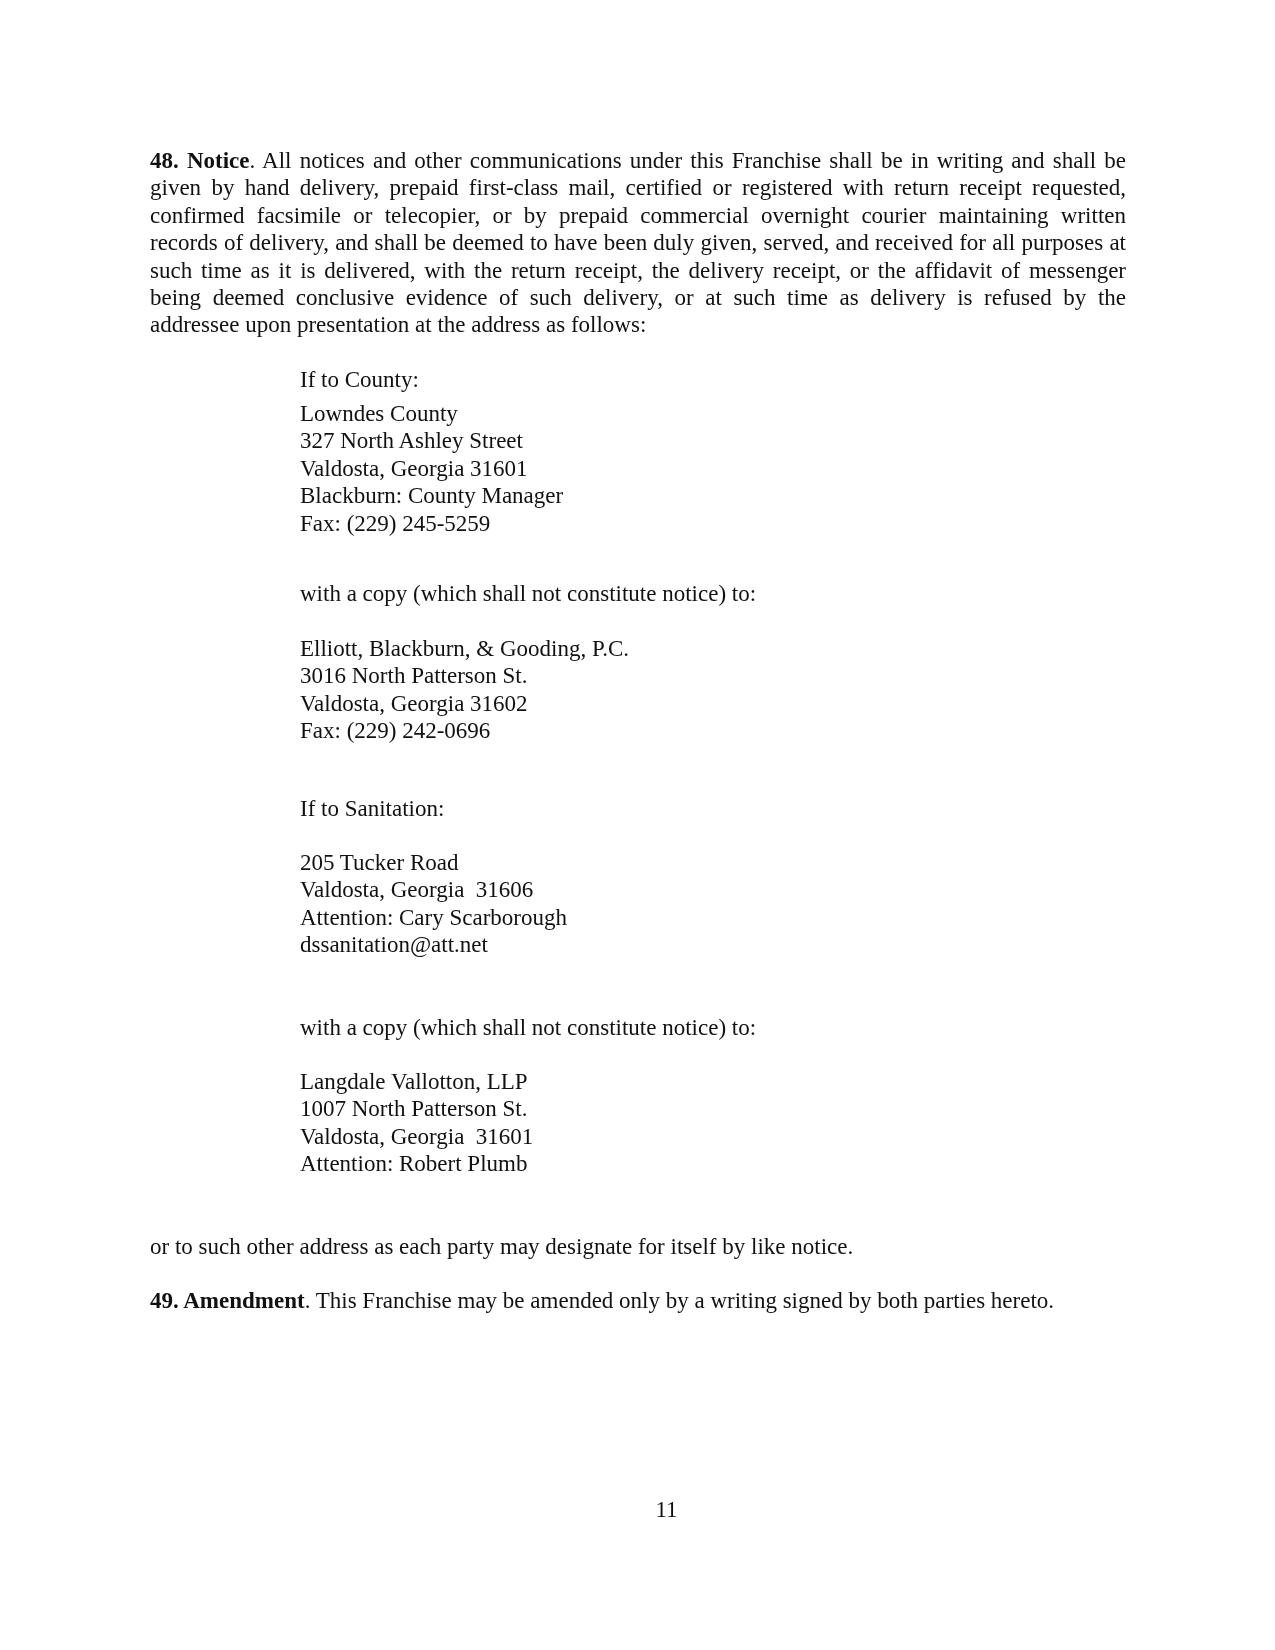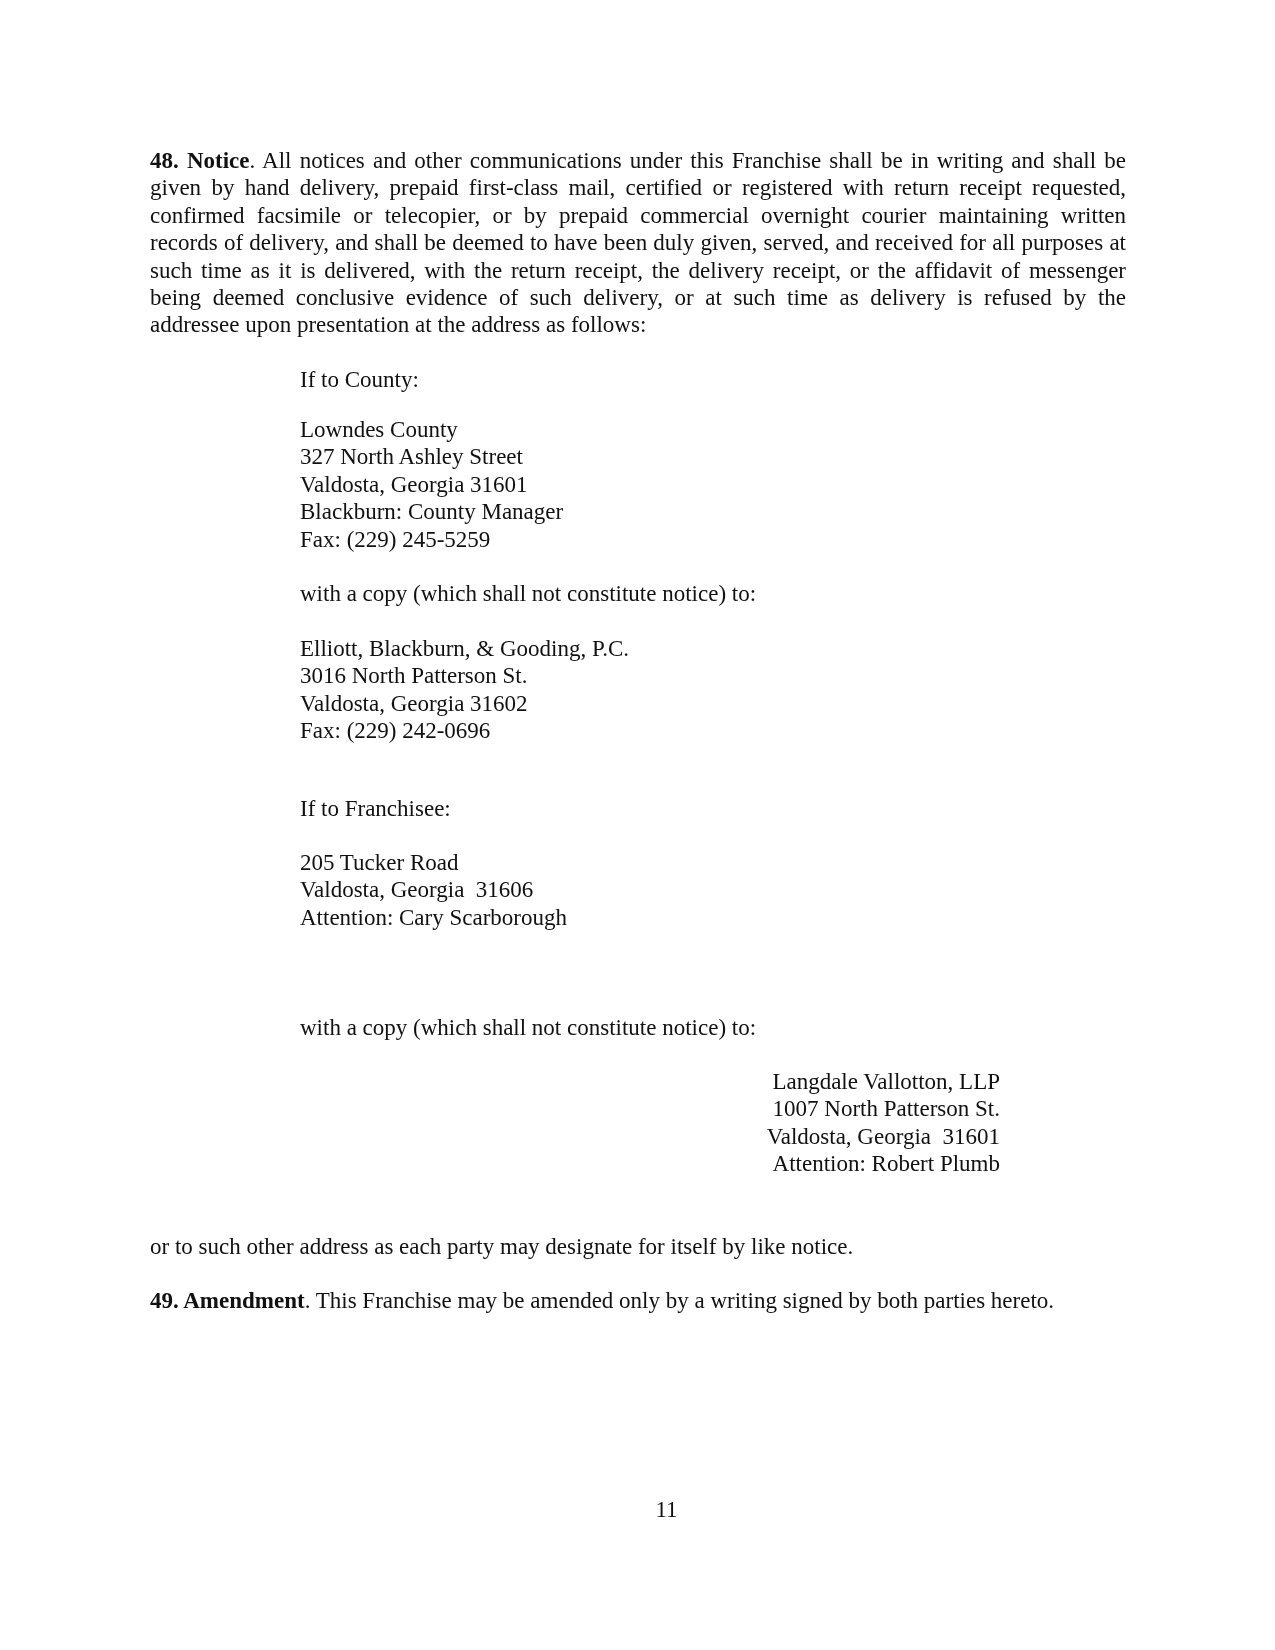--- a/index.html
+++ b/index.html
@@ -40,48 +40,49 @@
 </style>
 </head>
 <body>
 
 <div class="page">
 
   <p class="para" style="top:147px;"><span class="heading"><span>48.</span> <span>Notice</span></span><span>. All notices and other communications under this Franchise shall be in writing and shall be given by hand delivery, prepaid first-class mail, certified or registered with return receipt requested, confirmed facsimile or telecopier, or by prepaid commercial overnight courier maintaining written records of delivery, and shall be deemed to have been duly given, served, and received for all purposes at such time as it is delivered, with the return receipt, the delivery receipt, or the affidavit of messenger being deemed conclusive evidence of such delivery, or at such time as delivery is refused by the addressee upon presentation at the address as follows:</span></p>
 
   <p class="block" style="top:366px;">If to County:</p>
 
-  <div class="block" style="top:416px;">
+  <div class="block" style="top:400px;">
     <span class="line">Lowndes County</span>
     <span class="line">327 North Ashley Street</span>
     <span class="line">Valdosta, Georgia 31601</span>
     <span class="line">Blackburn: County Manager</span>
     <span class="line">Fax: (229) 245-5259</span>
   </div>
 
   <p class="block" style="top:580px;">with a copy (which shall not constitute notice) to:</p>
 
   <div class="block" style="top:635px;">
     <span class="line">Elliott, Blackburn, &amp; Gooding, P.C.</span>
     <span class="line">3016 North Patterson St.</span>
     <span class="line">Valdosta, Georgia 31602</span>
     <span class="line">Fax: (229) 242-0696</span>
   </div>
 
-  <p class="block" style="top:795px;">If to Franchisee:</p>
+  <p class="block" style="top:795px;">If to Sanitation:</p>
 
   <div class="block" style="top:849px;">
     <span class="line">205 Tucker Road</span>
     <span class="line">Valdosta, Georgia  31606</span>
     <span class="line">Attention: Cary Scarborough</span>
+    <span class="line">dssanitation@att.net</span>
   </div>
 
   <p class="block" style="top:1014px;">with a copy (which shall not constitute notice) to:</p>
 
-  <div class="block" style="top:1068px;text-align:right;">
+  <div class="block" style="top:1068px;">
     <span class="line">Langdale Vallotton, LLP</span>
     <span class="line">1007 North Patterson St.</span>
     <span class="line">Valdosta, Georgia  31601</span>
     <span class="line">Attention: Robert Plumb</span>
   </div>
 
   <p class="para" style="top:1233px;">or to such other address as each party may designate for itself by like notice.</p>
 
   <p class="para" style="top:1287px;"><span class="heading"><span>49.</span> <span>Amendment</span></span><span>. This Franchise may be amended only by a writing signed by both parties hereto.</span></p>
 

